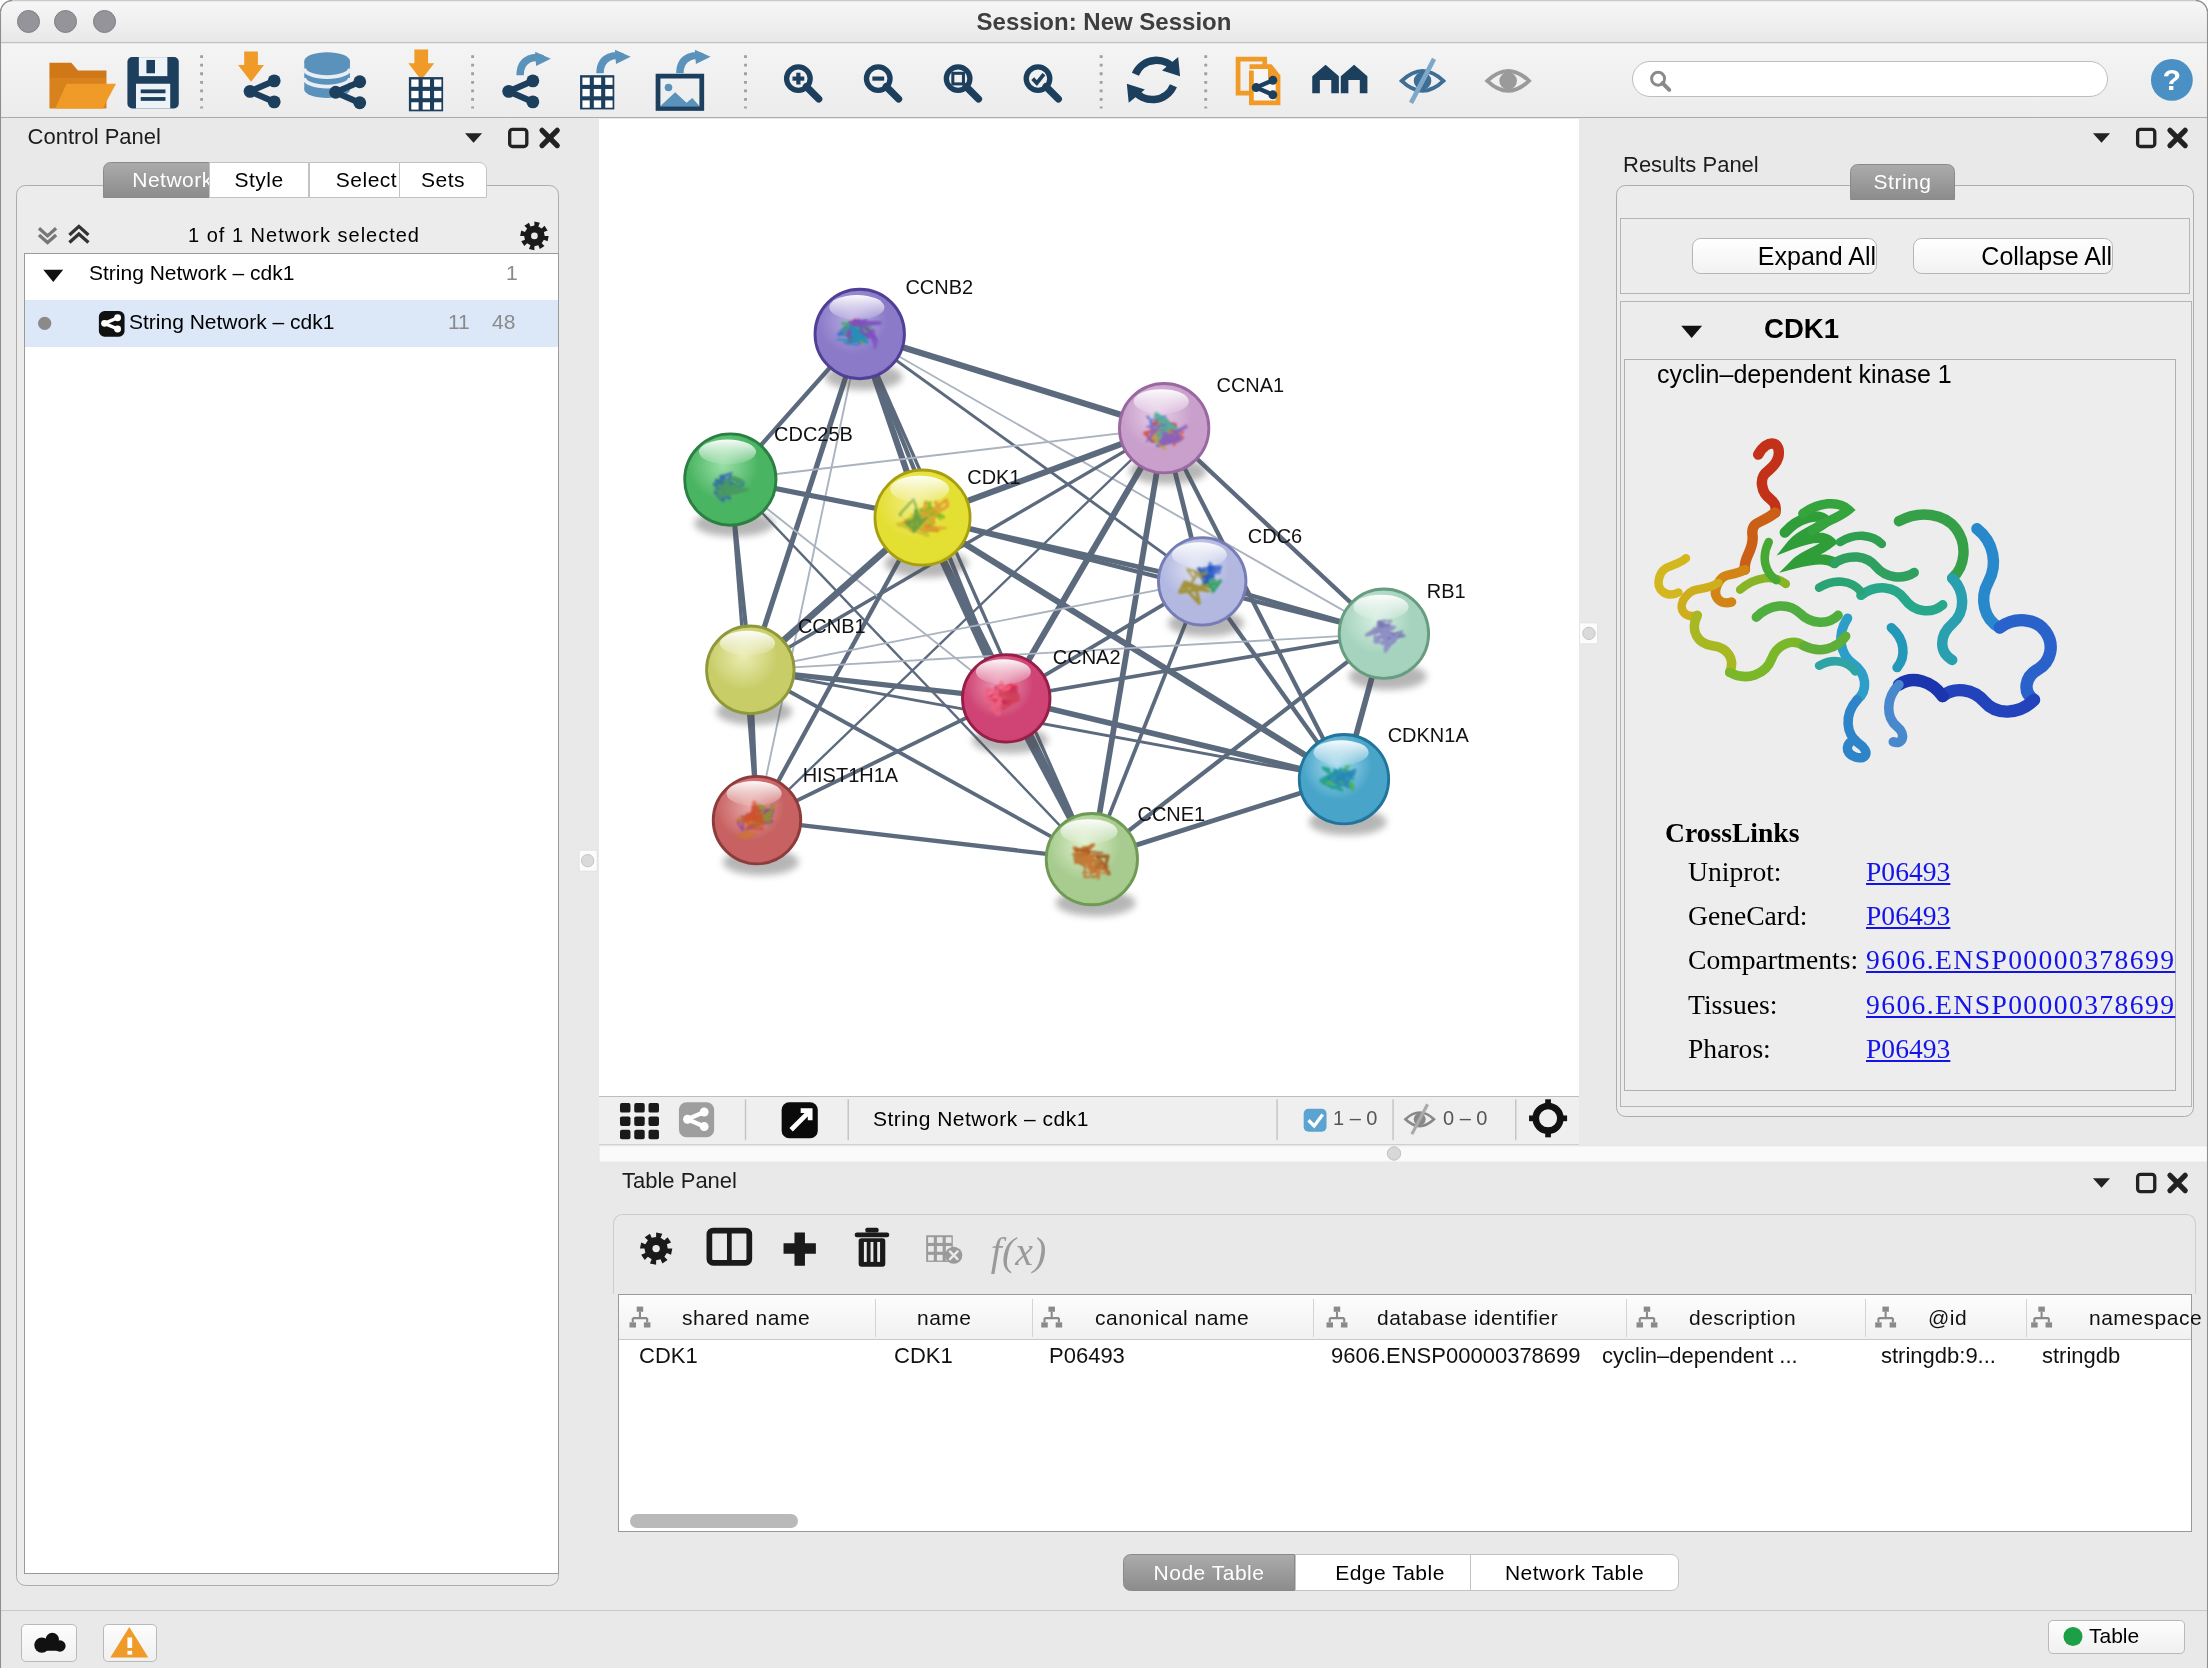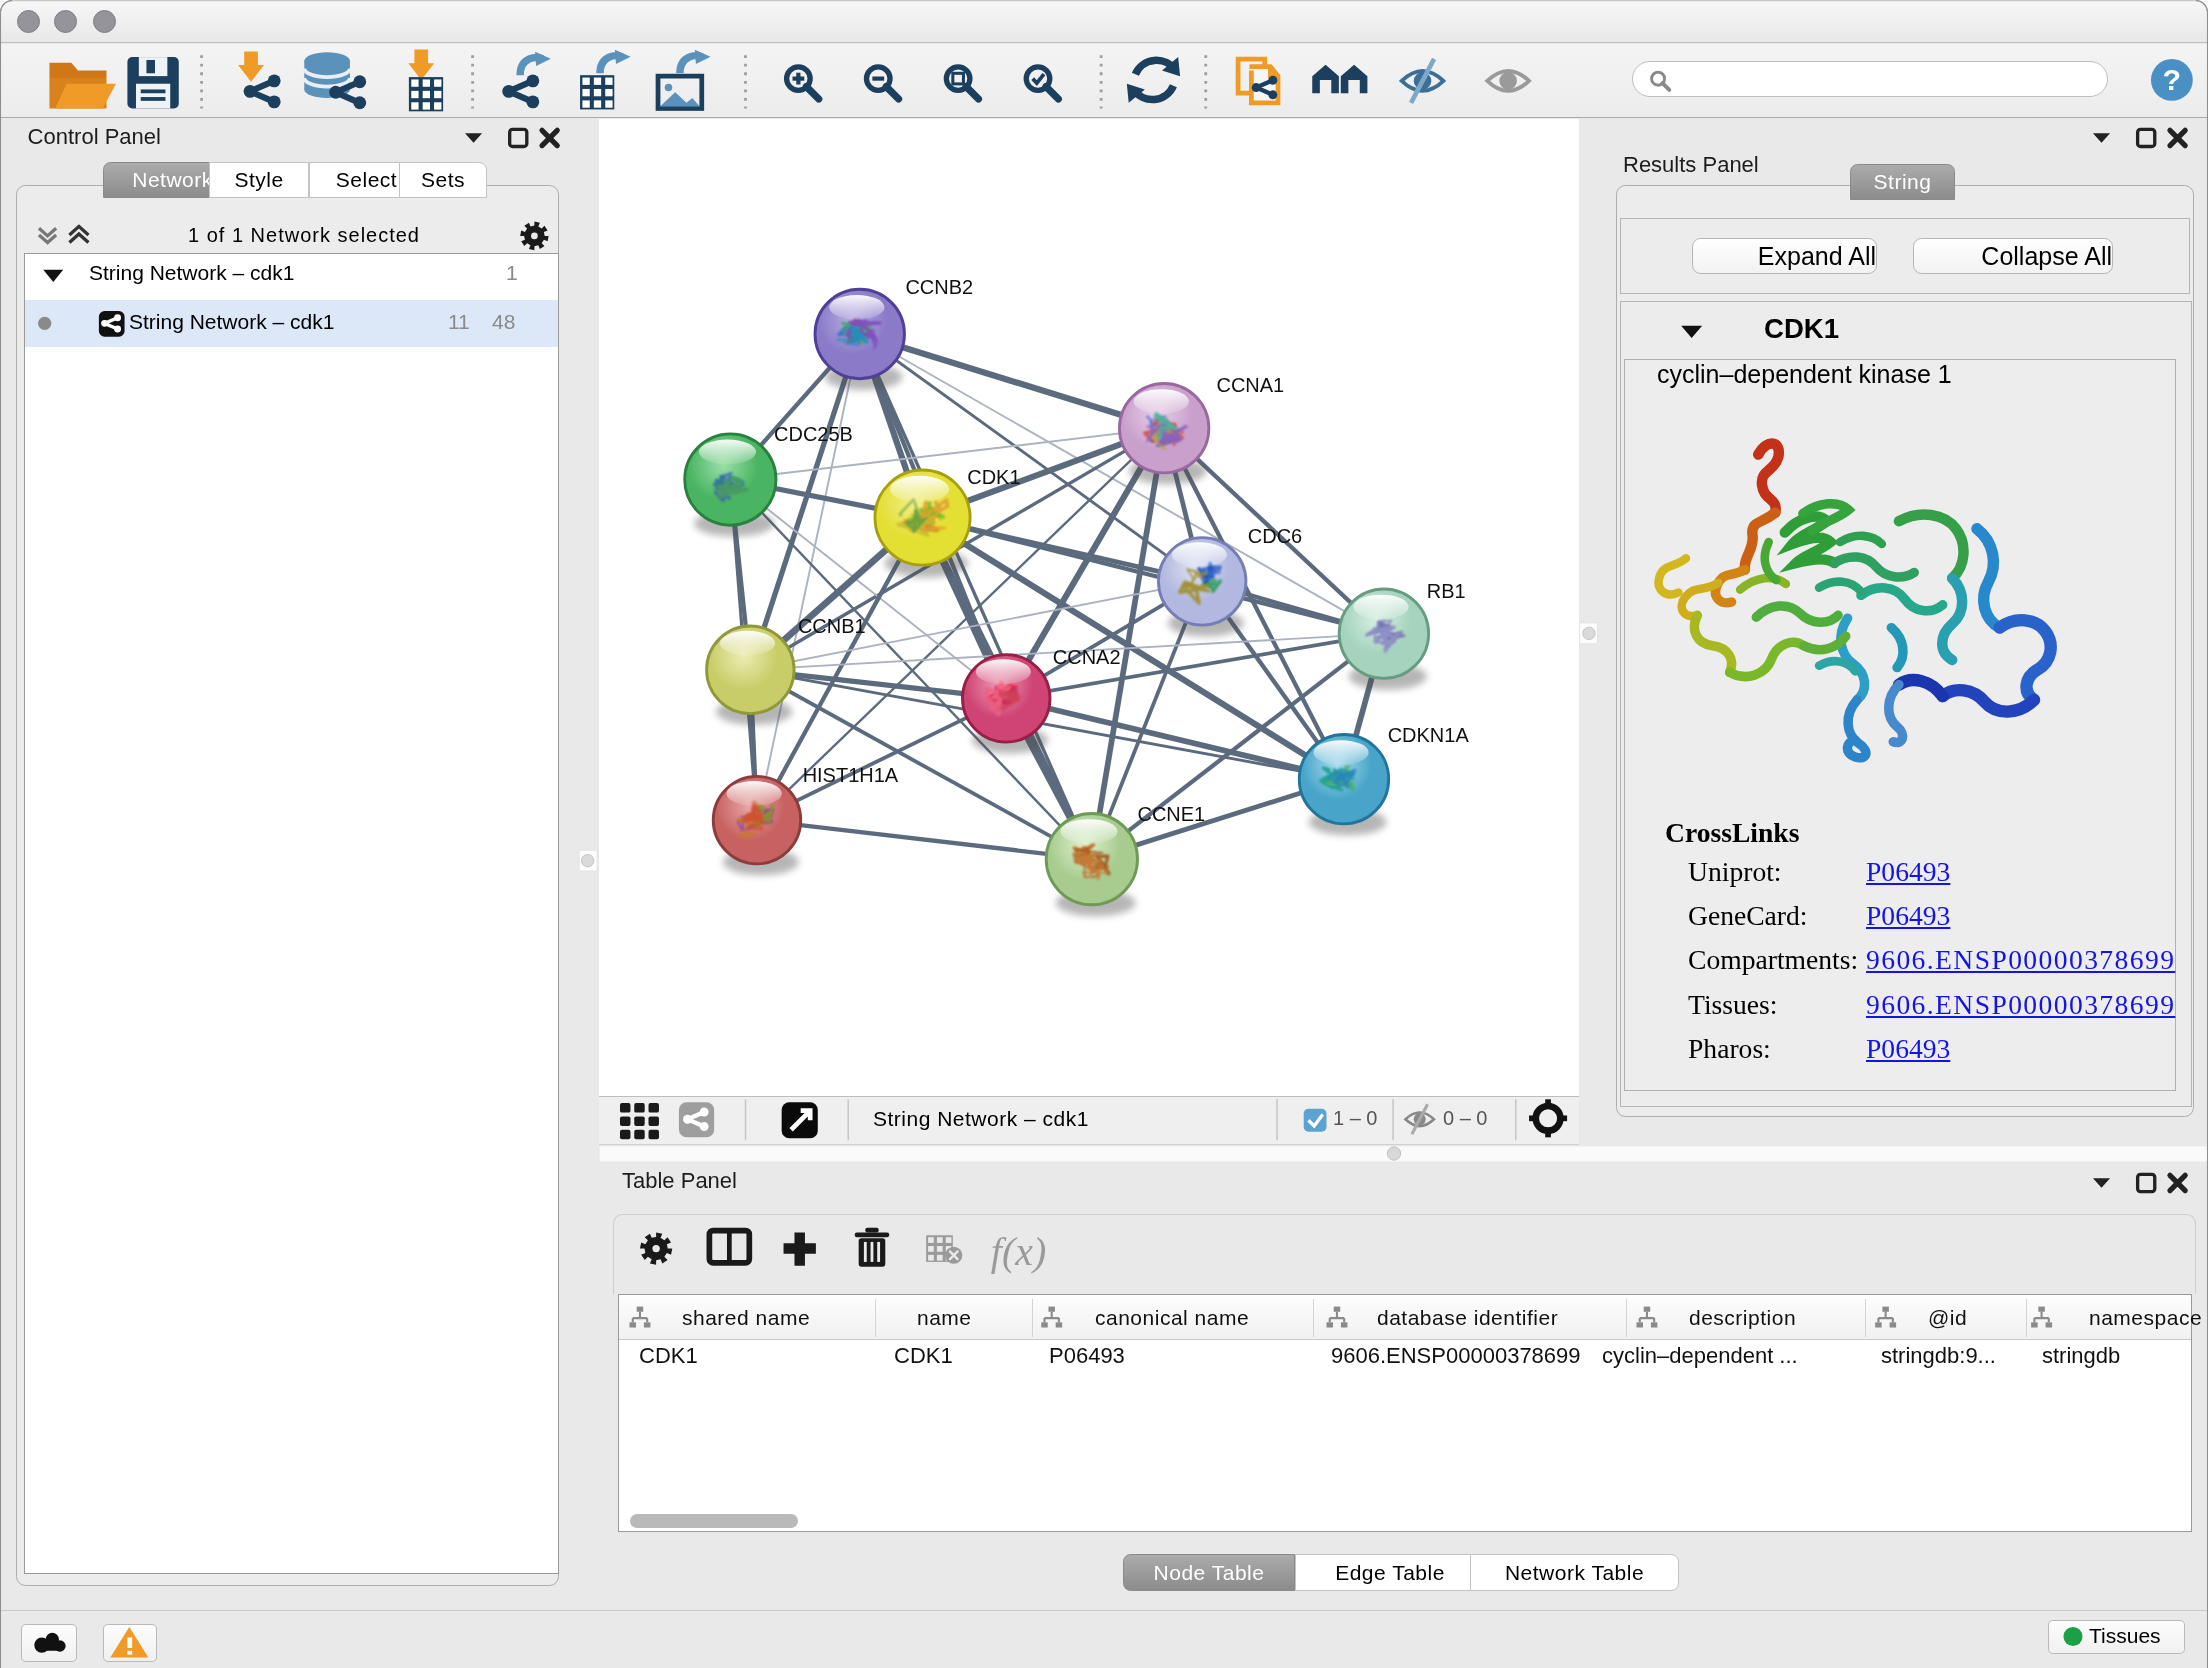--- a/index.html
+++ b/index.html
@@ -45,20 +45,21 @@
 
 #statusbar { left:0; top:1610px; width:2208px; height:58px; background:#e9e9e9; border-top:1px solid #c9c9c9; }
 .sbtn { position:absolute; background:linear-gradient(#fdfdfd,#f0f0f0); border:1px solid #b9b9b9; border-radius:4.8px; }
 </style>
 </head>
 <body>
 <div id="titlebar" class="abs">
   <div class="tl" style="left:17px;"></div>
   <div class="tl" style="left:54px;"></div>
   <div class="tl" style="left:93px;"></div>
+  <div id="wintitle">Session: New Session</div>
 </div>
 <div id="toolbar" class="abs"></div>
 <div id="searchbox" class="abs"></div>
 <div id="iconlayer" class="abs" style="left:0;top:0;width:2208px;height:1668px;pointer-events:none;"></div>
 
 <div class="abs ptitle" style="left:27.6px;top:124px;">Control Panel</div>
 <div id="cp-content" class="abs"></div>
 <div class="tab tabsel abs" style="left:70px;top:162px;width:139px;border-radius:7.6px 0 0 0;margin-left:33px;">Network</div>
 <div class="tab tabun abs" style="left:209px;top:162px;width:100px;">Style</div>
 <div class="tab tabun abs" style="left:309px;top:162px;width:115px;">Select</div>
@@ -438,21 +439,21 @@
 <div class="cell" style="left:2042px;">stringdb</div>
 <div id="tp-scroll" class="abs"></div>
 <div class="btab tabsel abs" style="left:1123px;width:172px;border-radius:7.6px 0 0 7.6px;">Node Table</div>
 <div class="btab tabun abs" style="left:1295px;width:190px;">Edge Table</div>
 <div class="btab tabun abs" style="left:1470px;width:209px;border-radius:0 7.6px 7.6px 0;">Network Table</div>
 
 <div id="statusbar" class="abs"></div>
 <div class="sbtn" style="left:21px;top:1624px;width:56px;height:38px;"></div>
 <div class="sbtn" style="left:103px;top:1624px;width:54px;height:38px;"></div>
 <div class="sbtn" style="left:2048px;top:1620px;width:137px;height:34px;"></div>
-<div class="abs" style="left:2089px;top:1624px;font-size:21px;">Tissues</div>
+<div class="abs" style="left:2089px;top:1624px;font-size:21px;">Table</div>
 <svg class="abs" style="left:0;top:0;" width="2208" height="1668" viewBox="0 0 2322 1754">
 <g>
 <path d="M52 66 L75 66 L82 74 L112 74 L112 82 L52 82 Z" fill="#d07818"></path>
 <path d="M52 114 L52 82 L112 82 L112 114 Z" fill="#d8821e"></path>
 <path d="M58 114 L70 88 L122 88 L108 114 Z" fill="#f09a28"></path>
 </g>
 <g>
 <rect x="134" y="60" width="54" height="54" rx="5" fill="#1c3f5e"></rect>
 <rect x="146" y="60" width="30" height="20" fill="#eef3f7"></rect>
 <rect x="154" y="63" width="9" height="14" fill="#1c3f5e"></rect>

